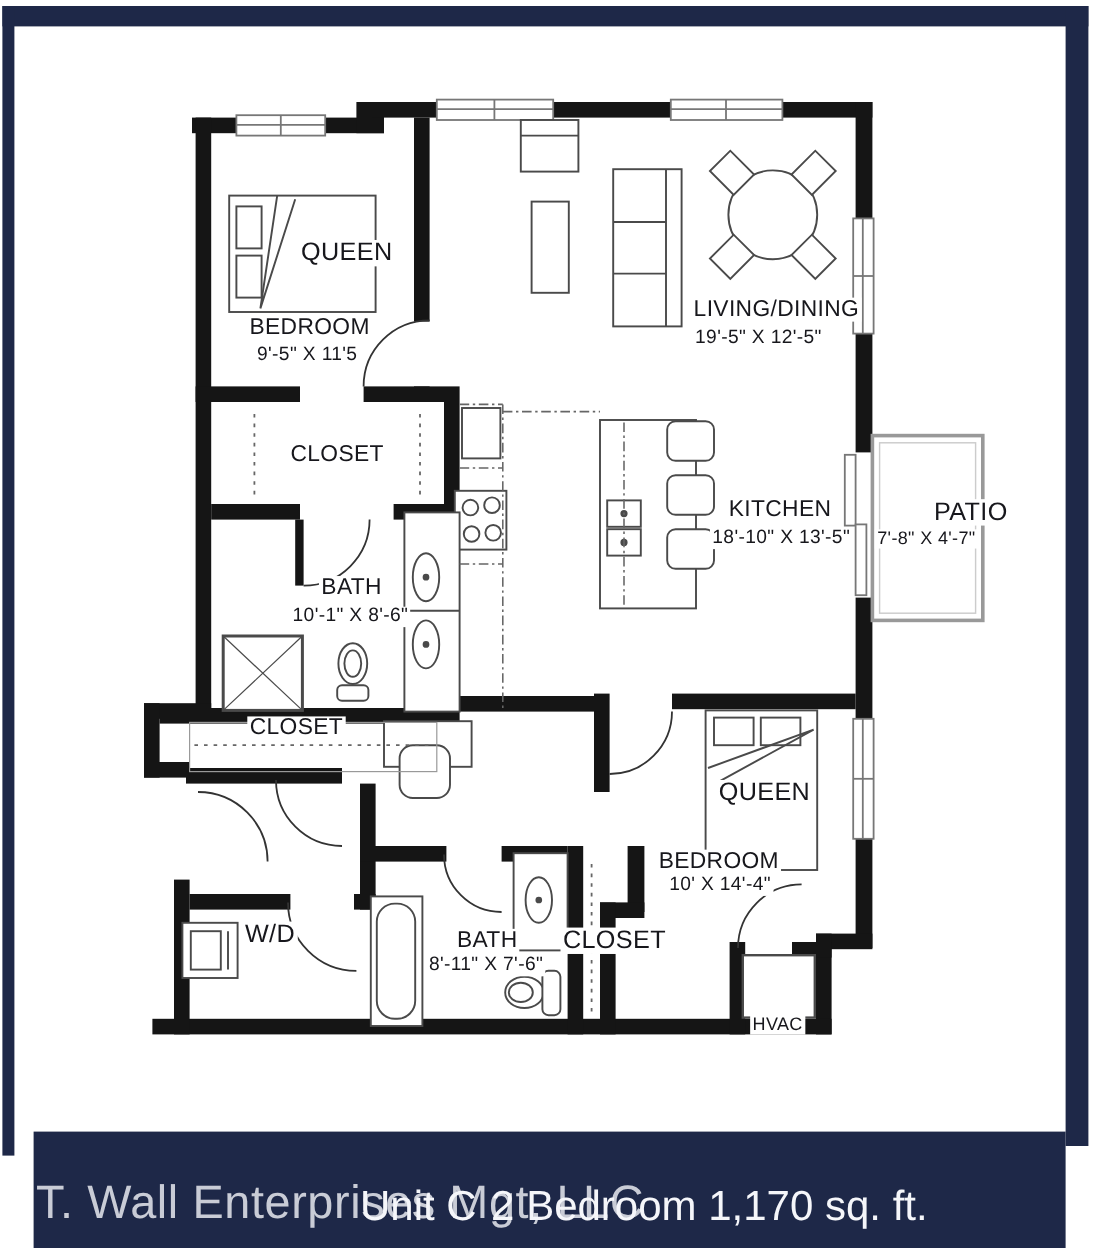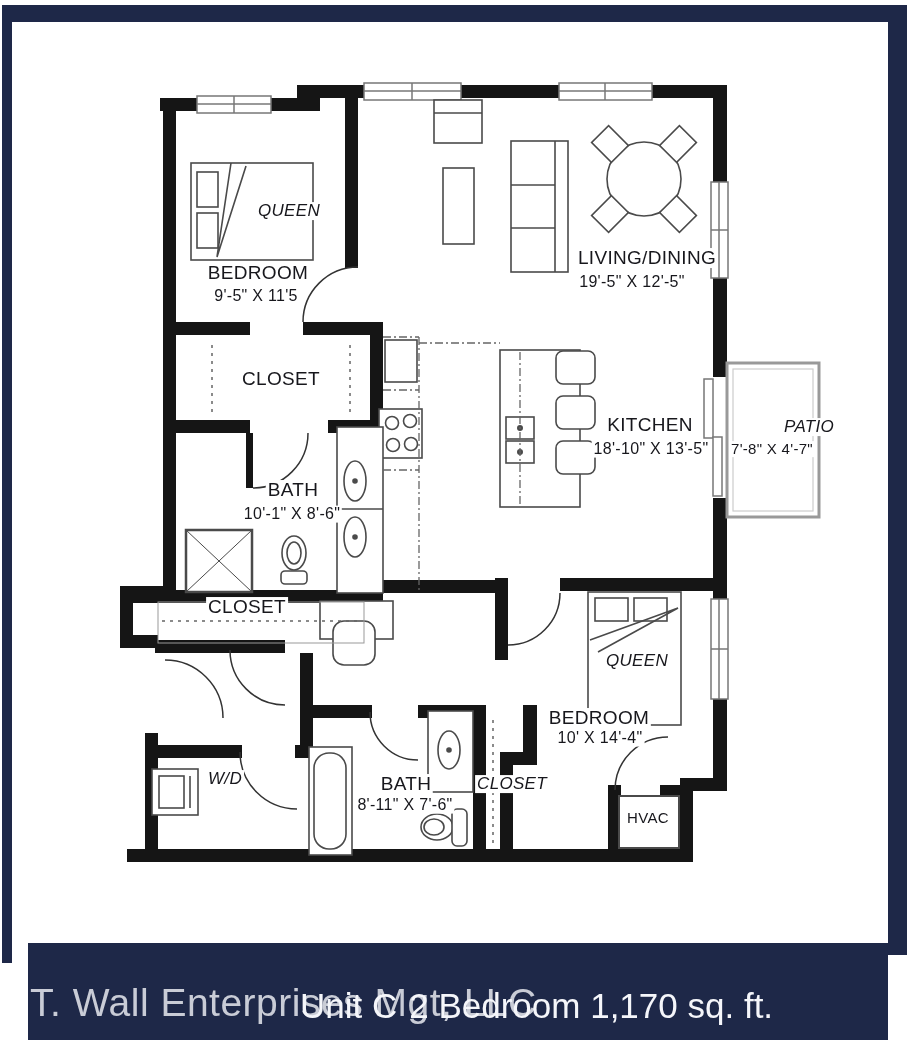--- a/index.html
+++ b/index.html
@@ -14,21 +14,21 @@
            white-space:nowrap;z-index:2;letter-spacing:.5px;}
   .unitline{position:absolute;left:253px;top:986px;font-size:35px;color:var(--unit,#f5f6fa);
             white-space:nowrap;z-index:3;}
   .unitline .u{font-weight:normal;margin-right:12px;margin-left:47px;}
   .plan-svg{position:absolute;left:0;top:0;}
   .lbl{position:absolute;transform:translate(-50%,-50%);color:#17171c;white-space:nowrap;
        background:#fff;padding:0 2px;line-height:1.05;letter-spacing:.3px;z-index:1;}
   .room{font-size:19px;}
   .dims{font-size:16px;}
   .sm{font-size:15px;}
-  .md{font-size:17px;font-style:italic;}
+  .md{font-size:21px;}
 </style>
 </head>
 <body>
 
 <div class="stage">
 
   <svg class="plan-svg" width="914" height="1046" viewBox="0 0 914 1046">
 
     <g fill="#151515" stroke="none">
 
@@ -289,21 +289,21 @@
 
   <div class="lbl room" style="left:406px;top:784px;">BATH</div>
   <div class="lbl dims" style="left:405px;top:805px;">8'-11" X 7'-6"</div>
 
   <div class="lbl md" style="left:512px;top:784px;">CLOSET</div>
 
   <div class="lbl md" style="left:637px;top:661px;">QUEEN</div>
   <div class="lbl room" style="left:599px;top:718px;">BEDROOM</div>
   <div class="lbl dims" style="left:600px;top:738px;">10' X 14'-4"</div>
 
-  <div class="lbl sm" style="left:648px;top:818px;">HVAC</div>
+  <div class="lbl sm" style="left:648px;top:854px;">HVAC</div>
 
   <div class="frame-top"></div>
   <div class="frame-left"></div>
   <div class="frame-right"></div>
   <div class="band"></div>
 
   <div class="company">T. Wall Enterprises Mgt, LLC</div>
   <div class="unitline">
     <span class="u">Unit C</span><span>2 Bedroom 1,170 sq. ft.</span>
   </div>

